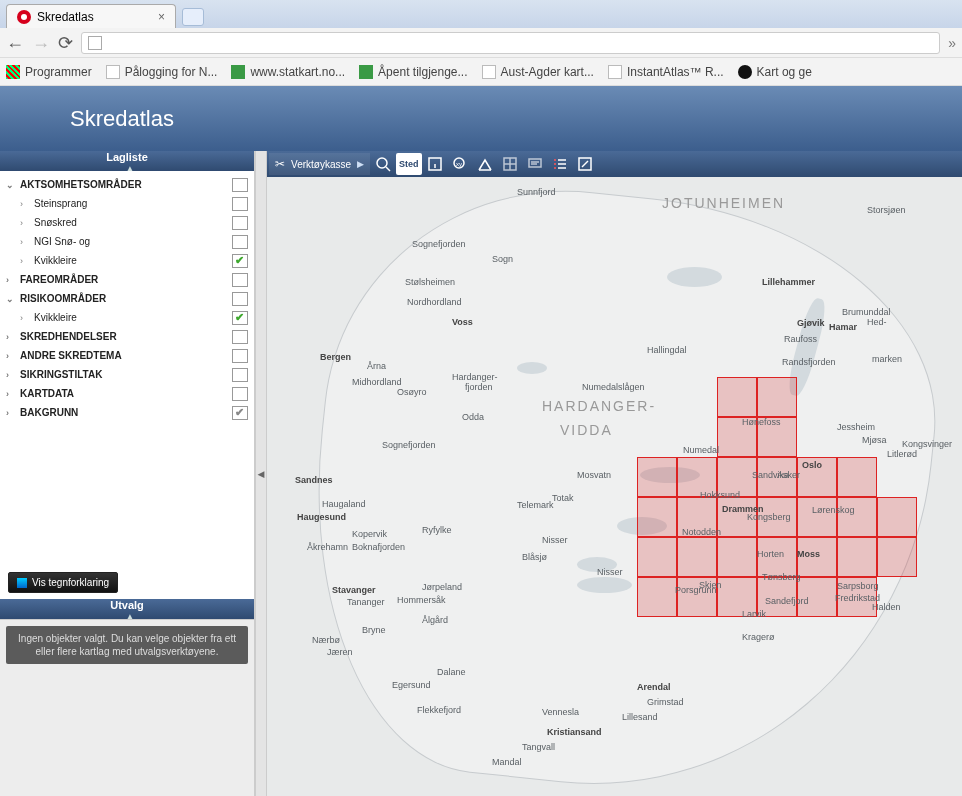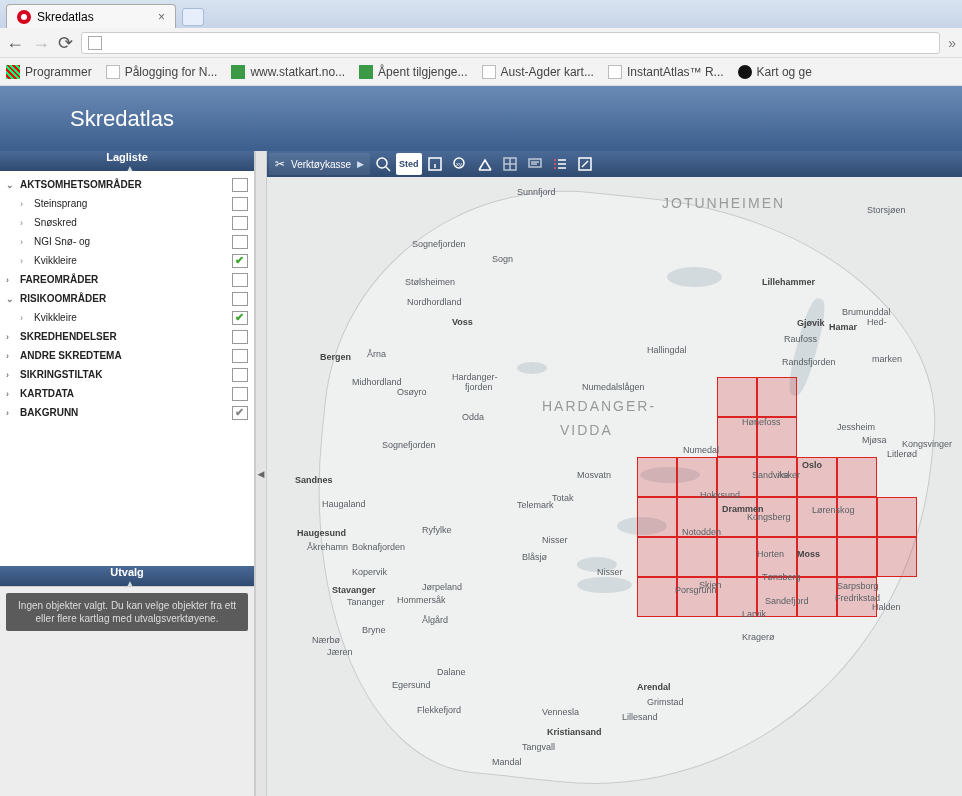--- a/index.html
+++ b/index.html
@@ -226,20 +226,26 @@
           <span class="name">KARTDATA</span>
           <span class="chk"></span>
         </div>
         <div class="layer-item group">
           <span class="exp">›</span>
           <span class="name">BAKGRUNN</span>
           <span class="chk gray-checked"></span>
         </div>
       </div>
 
+    <div>
+      <div class="legend-btn">
+        <span class="ic"></span>
+        <span>Vis tegnforklaring</span>
+      </div>
+    </div>
 
     <div class="panel-hdr">
       <span>Utvalg</span>
       <span class="spacer"></span>
       <span class="arrow">▲</span>
       <span class="arrow">»</span>
     </div>
     <div class="utvalg-body">
       <div class="utvalg-msg">Ingen objekter valgt. Du kan velge objekter fra ett eller flere kartlag med utvalgsverktøyene.</div>
     </div>
@@ -417,21 +423,21 @@
         <span class="lbl" style="left: 138px; top: 100px;">Stølsheimen</span>
         <span class="lbl" style="left: 140px; top: 120px;">Nordhordland</span>
         <span class="lbl bold" style="left: 185px; top: 140px;">Voss</span>
         <span class="lbl bold" style="left: 530px; top: 141px;">Gjøvik</span>
         <span class="lbl" style="left: 575px; top: 130px;">Brumunddal</span>
         <span class="lbl" style="left: 600px; top: 140px;">Hed-</span>
         <span class="lbl bold" style="left: 562px; top: 145px;">Hamar</span>
         <span class="lbl" style="left: 605px; top: 150px; margin-top: 27px;">marken</span>
         <span class="lbl" style="left: 517px; top: 157px;">Raufoss</span>
         <span class="lbl" style="left: 380px; top: 168px;">Hallingdal</span>
-        <span class="lbl" style="left: 100px; top: 172px;">Årna</span>
+        <span class="lbl" style="left: 100px; top: 184px;">Årna</span>
         <span class="lbl bold" style="left: 53px; top: 175px;">Bergen</span>
         <span class="lbl" style="left: 515px; top: 180px;">Randsfjorden</span>
         <span class="lbl" style="left: 185px; top: 195px;">Hardanger-</span>
         <span class="lbl" style="left: 85px; top: 200px;">Midhordland</span>
         <span class="lbl" style="left: 130px; top: 210px;">Osøyro</span>
         <span class="lbl" style="left: 198px; top: 205px;">fjorden</span>
         <span class="lbl" style="left: 315px; top: 205px;">Numedalslågen</span>
         <span class="lbl spaced" style="left: 275px; top: 221px;">HARDANGER-</span>
         <span class="lbl" style="left: 195px; top: 235px;">Odda</span>
         <span class="lbl spaced" style="left: 293px; top: 245px;">VIDDA</span>
@@ -443,26 +449,26 @@
         <span class="lbl" style="left: 635px; top: 262px;">Kongsvinger</span>
         <span class="lbl" style="left: 620px; top: 272px;">Litlerød</span>
         <span class="lbl" style="left: 485px; top: 293px;">Sandvika</span>
         <span class="lbl" style="left: 510px; top: 293px; text-align: center;">Asker</span>
         <span class="lbl bold" style="left: 535px; top: 283px;">Oslo</span>
         <span class="lbl" style="left: 310px; top: 293px;">Mosvatn</span>
         <span class="lbl bold" style="left: 28px; top: 298px;">Sandnes</span>
         <span class="lbl" style="left: 285px; top: 316px;">Totak</span>
         <span class="lbl" style="left: 55px; top: 322px;">Haugaland</span>
         <span class="lbl" style="left: 250px; top: 323px;">Telemark</span>
-        <span class="lbl bold" style="left: 30px; top: 335px; margin-top: 16px;">Haugesund</span>
+        <span class="lbl bold" style="left: 30px; top: 335px;">Haugesund</span>
         <span class="lbl" style="left: 433px; top: 313px;">Hokksund</span>
         <span class="lbl bold" style="left: 455px; top: 327px;">Drammen</span>
         <span class="lbl" style="left: 480px; top: 335px;">Kongsberg</span>
         <span class="lbl" style="left: 545px; top: 328px;">Lørenskog</span>
-        <span class="lbl" style="left: 85px; top: 352px; margin-top: 38px;">Kopervik</span>
+        <span class="lbl" style="left: 85px; top: 352px;">Kopervik</span>
         <span class="lbl" style="left: 85px; top: 365px;">Boknafjorden</span>
         <span class="lbl" style="left: 155px; top: 348px;">Ryfylke</span>
         <span class="lbl" style="left: 415px; top: 350px;">Notodden</span>
         <span class="lbl" style="left: 275px; top: 358px;">Nisser</span>
         <span class="lbl" style="left: 40px; top: 365px;">Åkrehamn</span>
         <span class="lbl" style="left: 255px; top: 375px;">Blåsjø</span>
         <span class="lbl" style="left: 330px; top: 390px;">Nisser</span>
         <span class="lbl" style="left: 490px; top: 372px;">Horten</span>
         <span class="lbl bold" style="left: 530px; top: 372px;">Moss</span>
         <span class="lbl" style="left: 495px; top: 395px;">Tønsberg</span>

